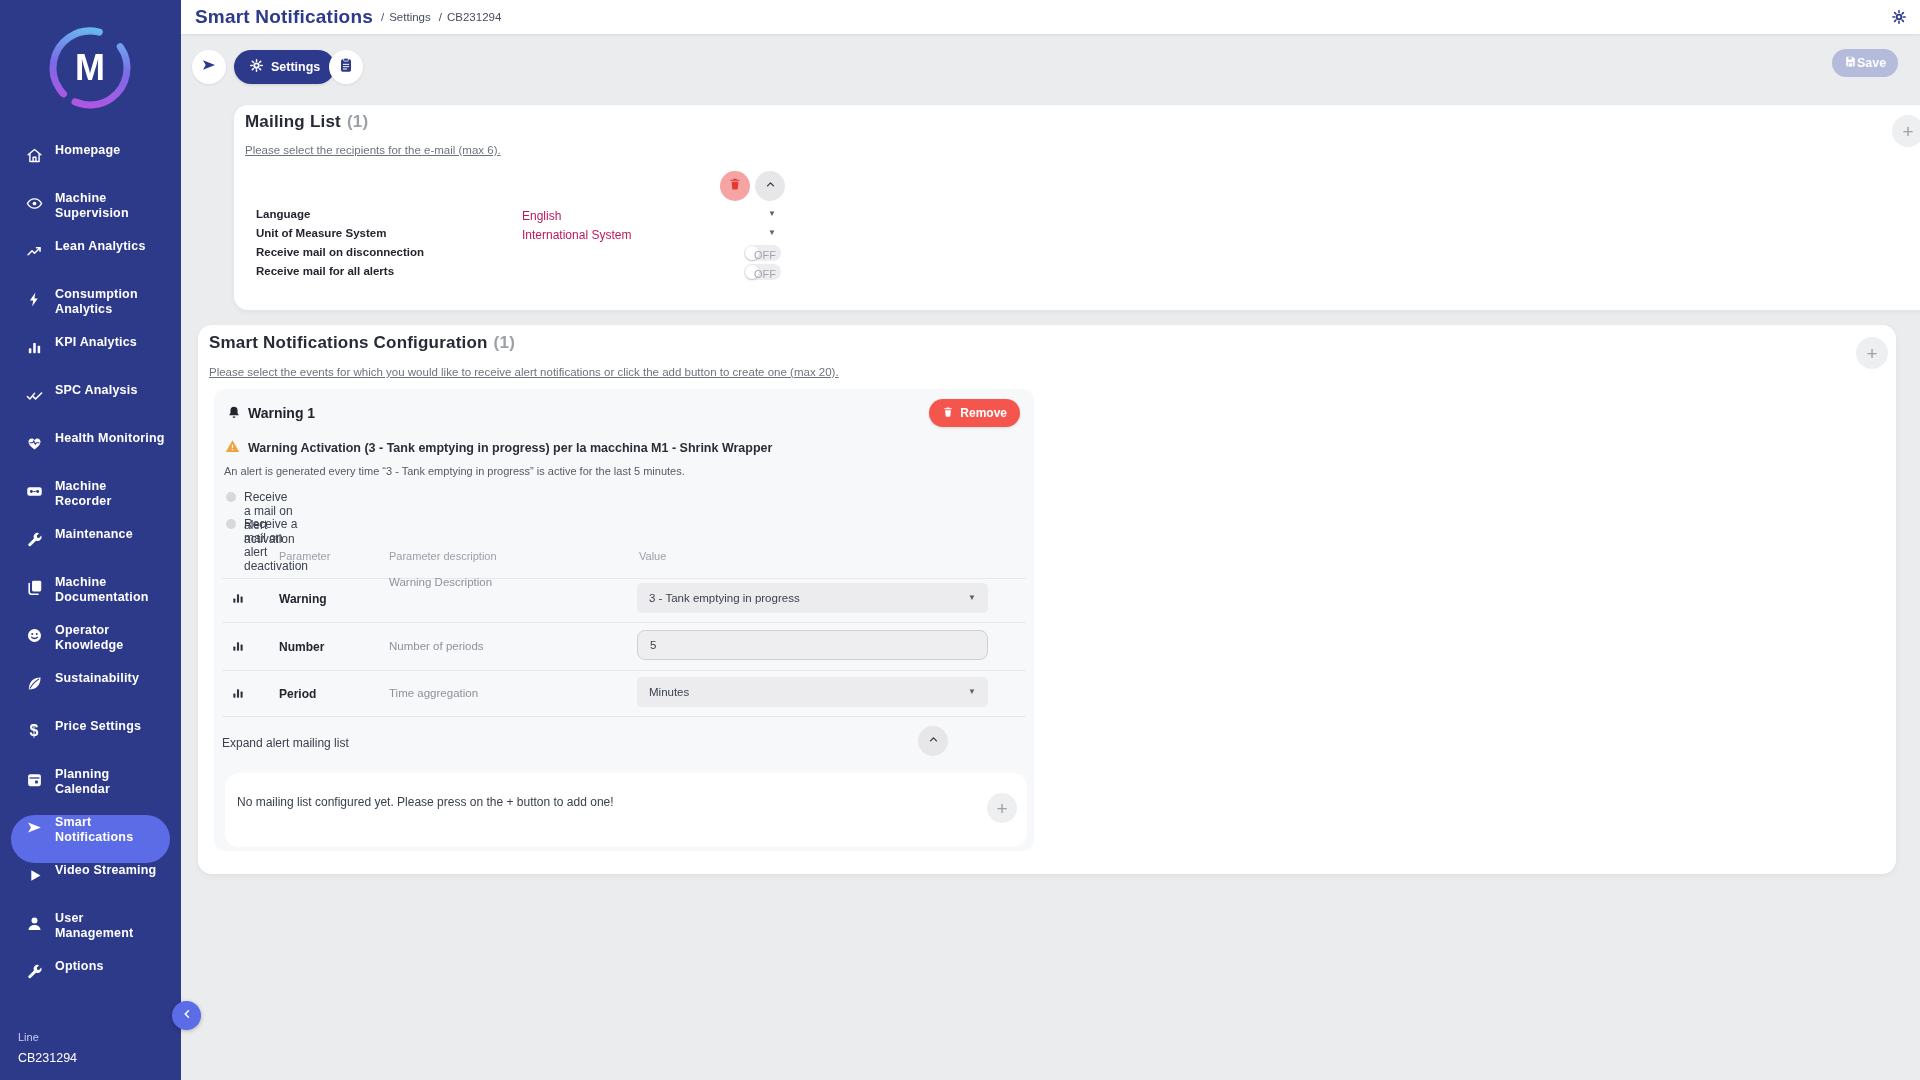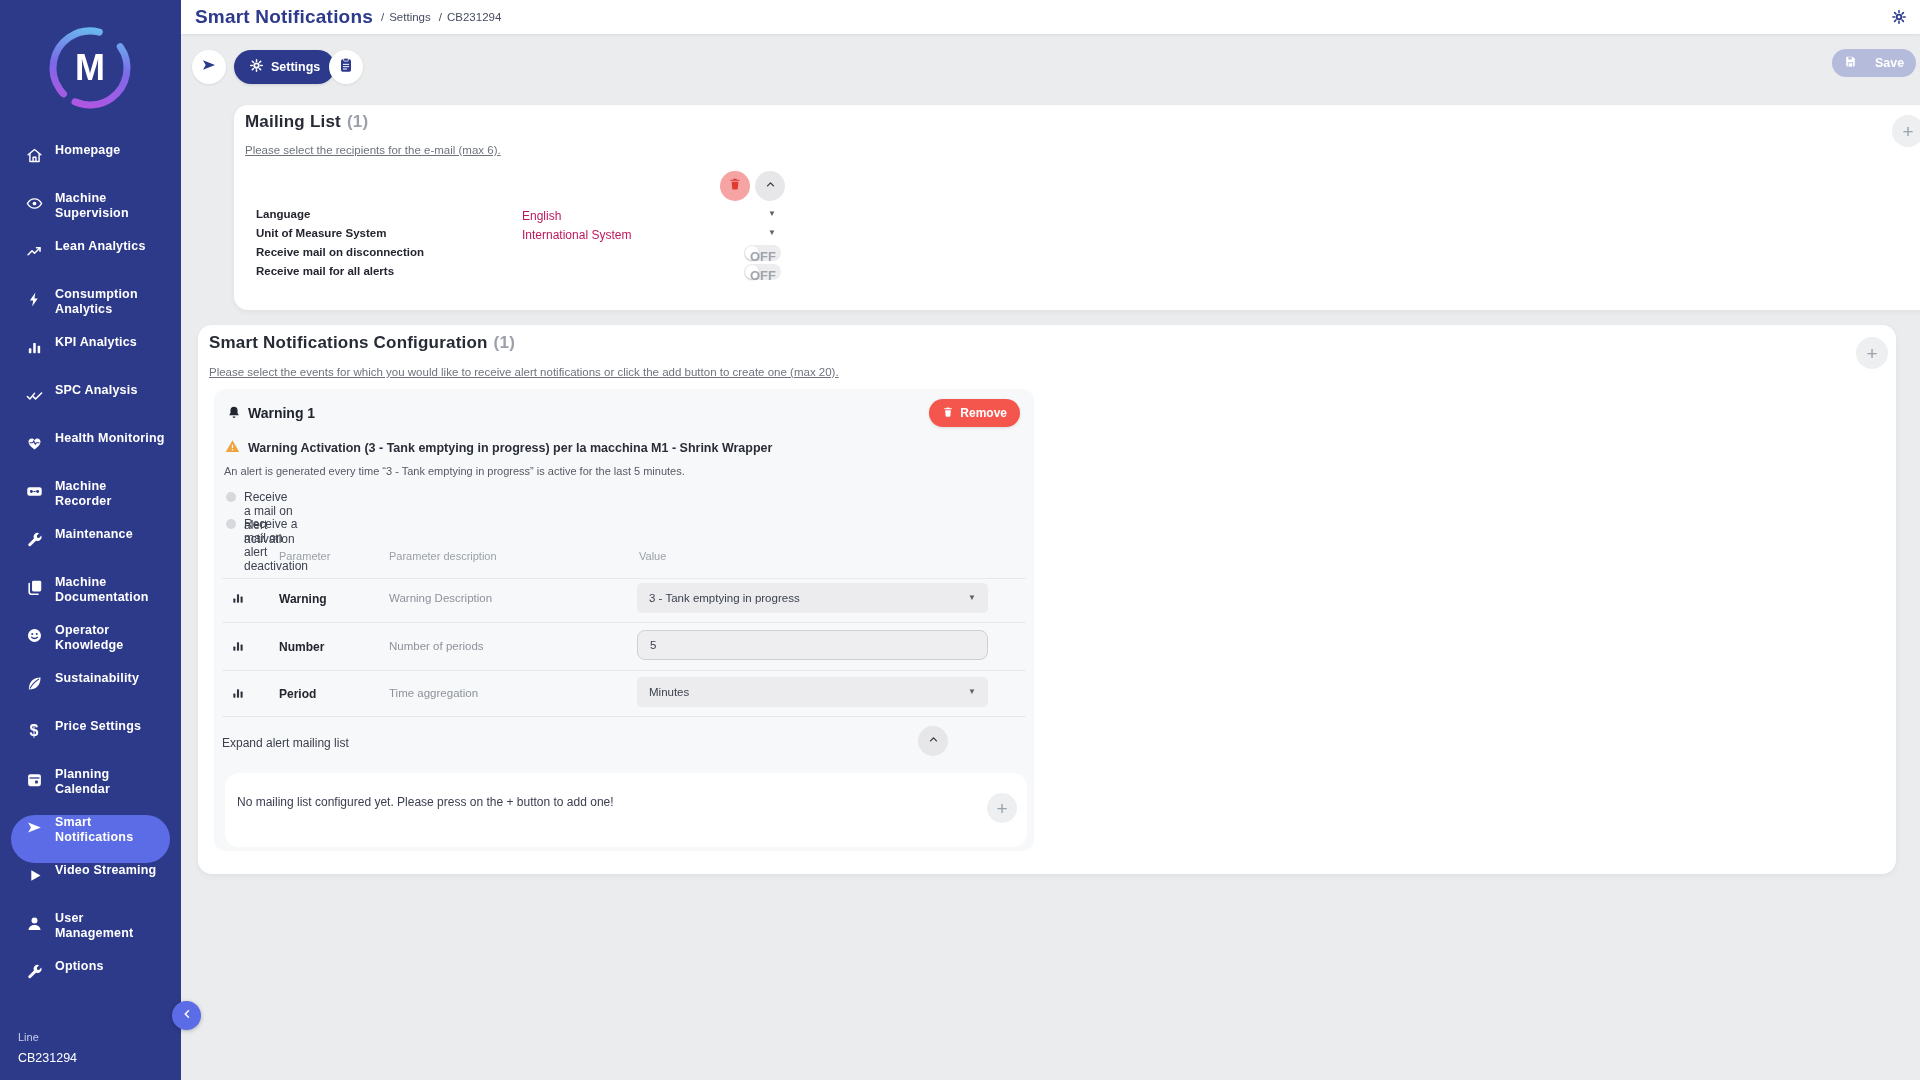--- a/index.html
+++ b/index.html
@@ -42,21 +42,21 @@
   .tab-send { left:192px; top:50px; }
   .tab-logs { left:329px; top:50px; }
   .tab-settings { position:absolute; left:234px; top:50px; height:34px; border-radius:17px; background:#2d3a8c;
                   color:#fff; display:flex; align-items:center; padding:0 15px; cursor:pointer;
                   box-shadow:0 1px 3px rgba(0,0,0,.12); }
   .tab-settings svg { width:15px; height:15px; }
   .tab-settings .lbl { margin-left:7px; font-size:12.5px; font-weight:bold; }
   .save-btn { position:absolute; left:1832px; top:49px; height:28px; border-radius:14px; background:#b5bbdb;
               color:#fff; display:flex; align-items:center; padding:0 12px; cursor:default; }
   .save-btn svg { width:13px; height:13px; }
-  .save-btn .lbl { margin-left:18px; font-size:12.5px; font-weight:bold; }
+  .save-btn .lbl { margin-left:0; font-size:12.5px; font-weight:bold; }
 
   
   .card { position:absolute; left:198px; width:1698px; background:#fff; border-radius:14px;
           box-shadow:0 2px 6px rgba(0,0,0,.05); }
   .card1 { top:105px; height:205px;margin-left:36px; }
   .card2 { top:325px; height:549px; }
   .sec-title { position:absolute; left:11px; font-size:17px; font-weight:bold; color:#272b35; letter-spacing:.2px; }
   .sec-count { color:#9ba0a9; margin-left:6px; }
   .sec-sub { position:absolute; left:11px; font-size:11.5px; color:#6e737d;text-decoration:underline; }
   .plus-circle { position:absolute; width:32px; height:32px; border-radius:50%; background:#edeff1;
@@ -74,21 +74,21 @@
                  display:flex; align-items:center; justify-content:center; cursor:pointer; }
   .chev-circle svg { width:13px; height:13px; }
   .ml-row { position:absolute; left:0; width:560px; height:19px; }
   .ml-label { position:absolute; left:22px; top:2px; font-size:11.5px; font-weight:bold; color:#23262e; }
   .ml-value { position:absolute; left:288px; top:3px; font-size:12px; color:#be185d; }
   .ml-caret { position:absolute; left:534px; top:3px; font-size:8px; color:#5a5f68; }
   .toggle { position:absolute; left:510px; top:1px; width:37px; height:16px; border-radius:8px; background:#ededef;
             cursor:pointer; }
   .toggle .knob { position:absolute; left:1px; top:1px; width:14px; height:14px; border-radius:50%; background:#fff;
                   box-shadow:0 1px 2px rgba(0,0,0,.2); }
-  .toggle .off { position:absolute; right:5px; top:4px; font-size:13px; font-weight:bold; color:#a0a5ad; }
+  .toggle .off { position:absolute; right:5px; top:4px; font-size:11px; font-weight:normal; color:#a0a5ad; }
 
   
   .warn-card { position:absolute; left:16px; top:64px; width:820px; height:462px; background:#f7f8f9; border-radius:12px; }
   .warn-bell { position:absolute; left:12px; top:16px; width:16px; height:16px; color:#21252e; }
   .warn-bell svg { width:16px; height:16px; }
   .warn-name { position:absolute; left:34px; top:16px; font-size:14px; font-weight:bold; color:#21252e; }
   .remove-btn { position:absolute; right:14px; top:10px; height:28px; border-radius:14px; background:#f4564e; color:#fff;
                 display:flex; align-items:center; padding:0 13px; cursor:pointer; box-shadow:0 1px 3px rgba(0,0,0,.12); }
   .remove-btn svg { width:12px; height:12px; }
   .remove-btn .lbl { margin-left:6px; font-size:12px; font-weight:bold; }
@@ -450,21 +450,21 @@
 
     <div class="divider" style="top:189px;"></div>
 
     <div>
       <span class="p-row-ic" style="top:202px;"><svg viewBox="0 0 24 24" fill="currentColor">
             <rect x="4" y="13" width="3.6" height="7" rx="1"></rect>
             <rect x="10.2" y="5.5" width="3.6" height="14.5" rx="1"></rect>
             <rect x="16.4" y="9.5" width="3.6" height="10.5" rx="1"></rect>
           </svg></span>
       <span class="p-name" style="top:203px;">Warning</span>
-      <span class="p-desc" style="top:203px;text-align:center;">Warning Description</span>
+      <span class="p-desc" style="top:187px;text-align:center;">Warning Description</span>
       <div class="sel-ctrl" style="top:194px;">
         <span>3 - Tank emptying in progress</span>
         <span class="caret">▼</span>
       </div>
     </div>
     <div class="divider" style="top:233px;"></div>
 
     <div>
       <span class="p-row-ic" style="top:250px;"><svg viewBox="0 0 24 24" fill="currentColor">
             <rect x="4" y="13" width="3.6" height="7" rx="1"></rect>

